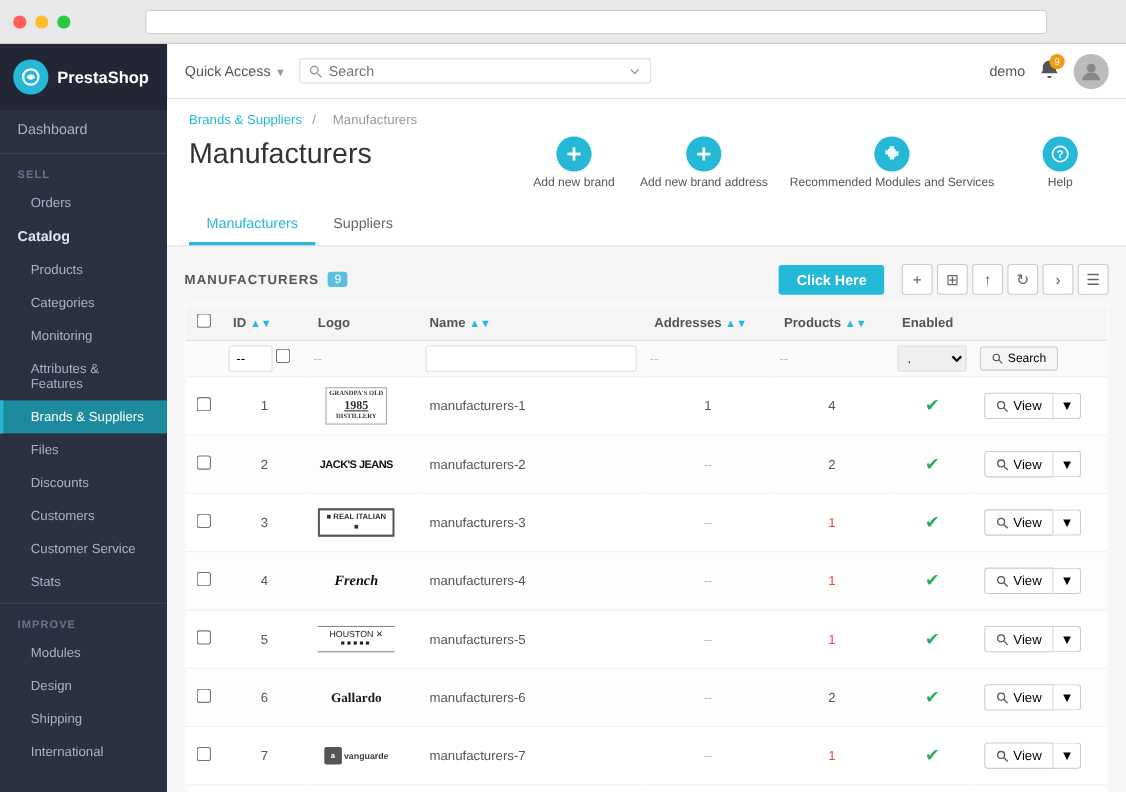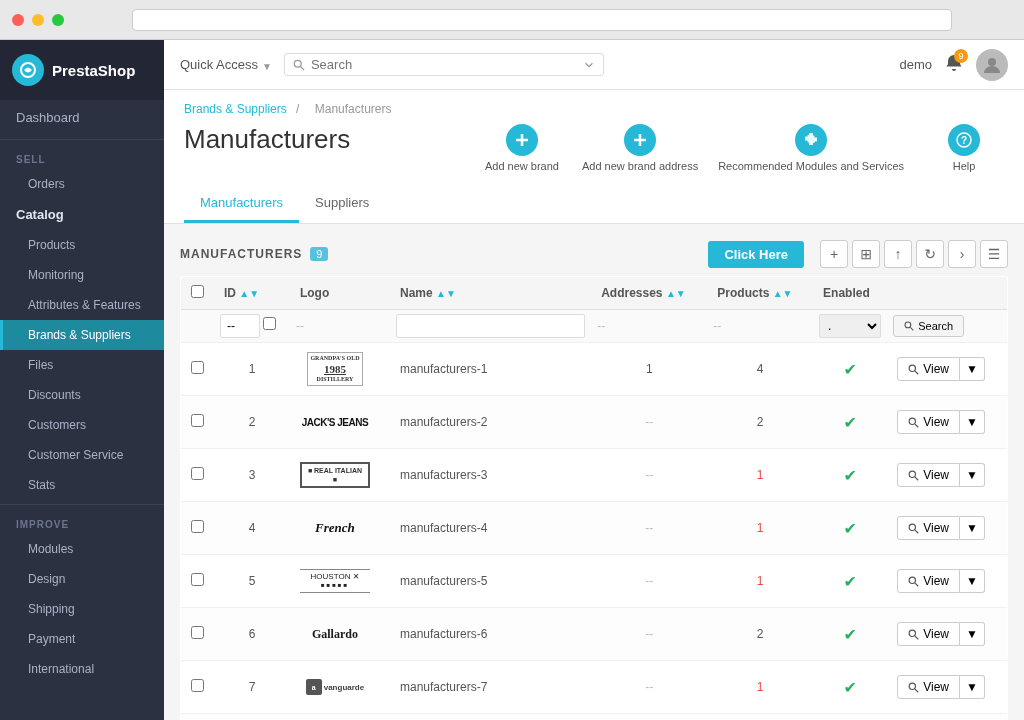--- a/index.html
+++ b/index.html
@@ -10,21 +10,21 @@
     .mac-dot { width: 12px; height: 12px; border-radius: 50%; }
     .mac-dot.red { background: #ff5f57; }
     .mac-dot.yellow { background: #ffbd2e; }
     .mac-dot.green { background: #28c840; }
     .mac-address { flex: 1; background: white; border-radius: 4px; height: 22px; margin: 0 60px; border: 1px solid #ccc; }
 
     
     .app { display: flex; flex: 1; overflow: hidden; }
 
     
-    .sidebar { width: 164px; background: #2c3142; color: #aab1c5; display: flex; flex-direction: column; overflow-y: auto; flex-shrink: 0; }
+    .sidebar { width: 152px; background: #2c3142; color: #aab1c5; display: flex; flex-direction: column; overflow-y: auto; flex-shrink: 0; }
     .sidebar-logo { padding: 14px 12px; background: #232735; display: flex; align-items: center; gap: 8px; }
     .sidebar-item { padding: 10px 16px; cursor: pointer; font-size: 13px; }
     .sidebar-section-label { padding: 10px 16px 4px; font-size: 10px; font-weight: 700; color: #6b7490; text-transform: uppercase; letter-spacing: 1px; }
     .sidebar-divider { border: none; border-top: 1px solid #3a4058; margin: 4px 0; }
     .sidebar-sub-item { padding: 8px 16px 8px 28px; cursor: pointer; font-size: 12px; color: #aab1c5; }
     .sidebar-sub-item.active { background: #1e8a9e; color: white; border-left: 3px solid #25b9d7; padding-left: 25px; }
     .sidebar-parent { padding: 8px 16px; font-size: 13px; color: #e0e4ef; font-weight: 600; cursor: pointer; }
 
     
     .main { flex: 1; display: flex; flex-direction: column; overflow: hidden; }
@@ -120,20 +120,23 @@
     <div class="sidebar-sub-item">
       <span>Orders</span>
     </div>
     <div class="sidebar-parent">
       <span>Catalog</span>
     </div>
     <div class="sidebar-sub-item">
       <span>Products</span>
     </div>
     <div class="sidebar-sub-item">
+      <span>Categories</span>
+    </div>
+    <div class="sidebar-sub-item">
       <span>Monitoring</span>
     </div>
     <div class="sidebar-sub-item">
       <span>Attributes &amp; Features</span>
     </div>
     <div class="sidebar-sub-item active">
       <span>Brands &amp; Suppliers</span>
     </div>
     <div class="sidebar-sub-item">
       <span>Files</span>
@@ -156,23 +159,20 @@
     <div class="sidebar-section-label">IMPROVE</div>
 
     <div class="sidebar-sub-item">
       <span>Modules</span>
     </div>
     <div class="sidebar-sub-item">
       <span>Design</span>
     </div>
     <div class="sidebar-sub-item">
       <span>Shipping</span>
-    </div>
-    <div class="sidebar-sub-item">
-      <span>Payment</span>
     </div>
     <div class="sidebar-sub-item">
       <span>International</span>
     </div>
     <div class="sidebar-sub-item">
       
     </div>
   </div>
 
   <div class="main">

